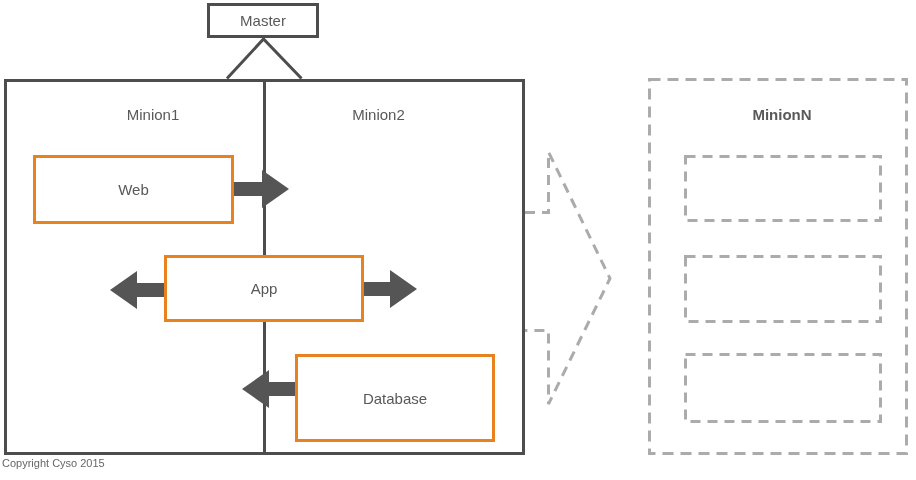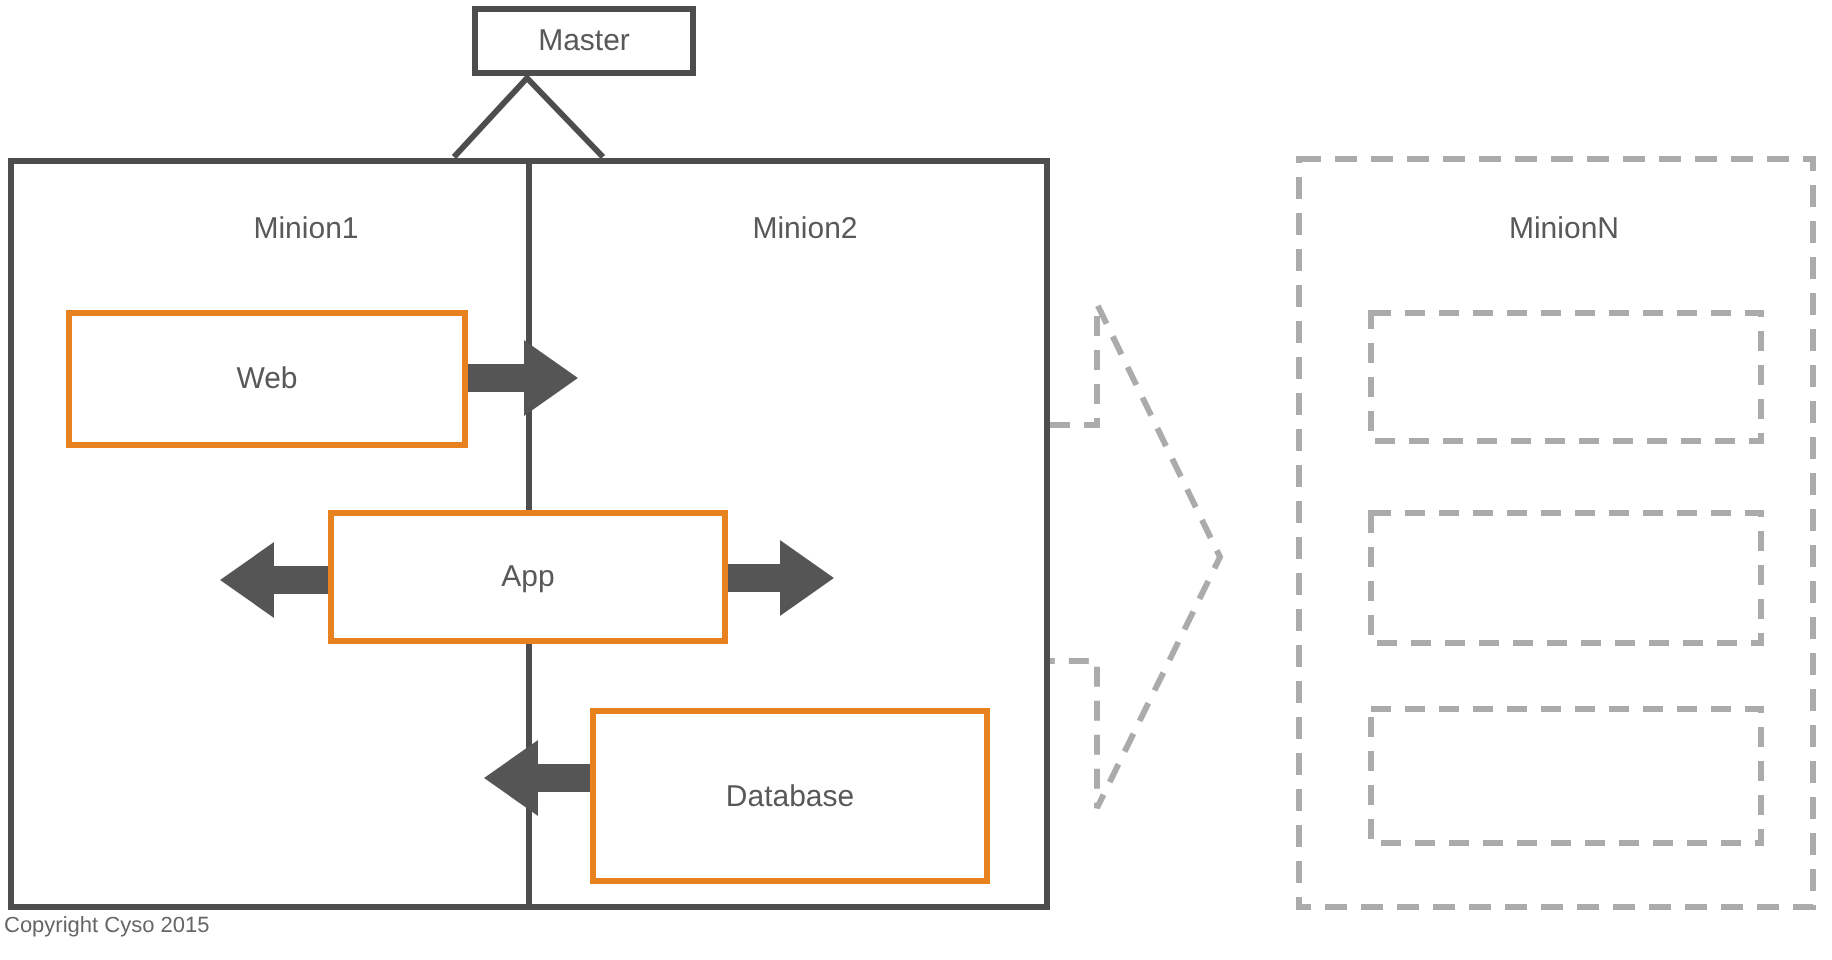--- a/index.html
+++ b/index.html
@@ -28,21 +28,20 @@
     align-items: center;
     justify-content: center;
     color: #595959;
     font-size: 15px;
     z-index: 3;
   }
   .master {
     left: 207px; top: 3px; width: 112px; height: 35px;
     border: 3px solid #4d4d4d;
     z-index: 5;
-    margin-left: 29px;
   }
   .cluster-border {
     position: absolute;
     box-sizing: border-box;
     left: 4px; top: 79px; width: 521px; height: 376px;
     border: 3px solid #4d4d4d;
     background: transparent;
     z-index: 2;
   }
   .service { border: 3px solid #e8821e; }
@@ -52,22 +51,22 @@
 
   .minion-label {
     position: absolute;
     top: 106px;
     text-align: center;
     color: #595959;
     font-size: 15px;
     z-index: 3;
   }
   #minion1-label { left: 4px;   width: 260px; padding-left: 19px; }
-  #minion2-label { left: 264px; width: 229px; margin-left: 24px; }
-  #minion-n-label { left: 648px; width: 268px; }
+  #minion2-label { left: 264px; width: 229px; }
+  #minion-n-label { left: 648px; width: 268px; font-weight: bold; }
 
   .copyright {
     position: absolute;
     left: 2px; top: 457px;
     font-size: 11px;
     color: #666666;
     z-index: 3;
   }
 </style>
 </head>

